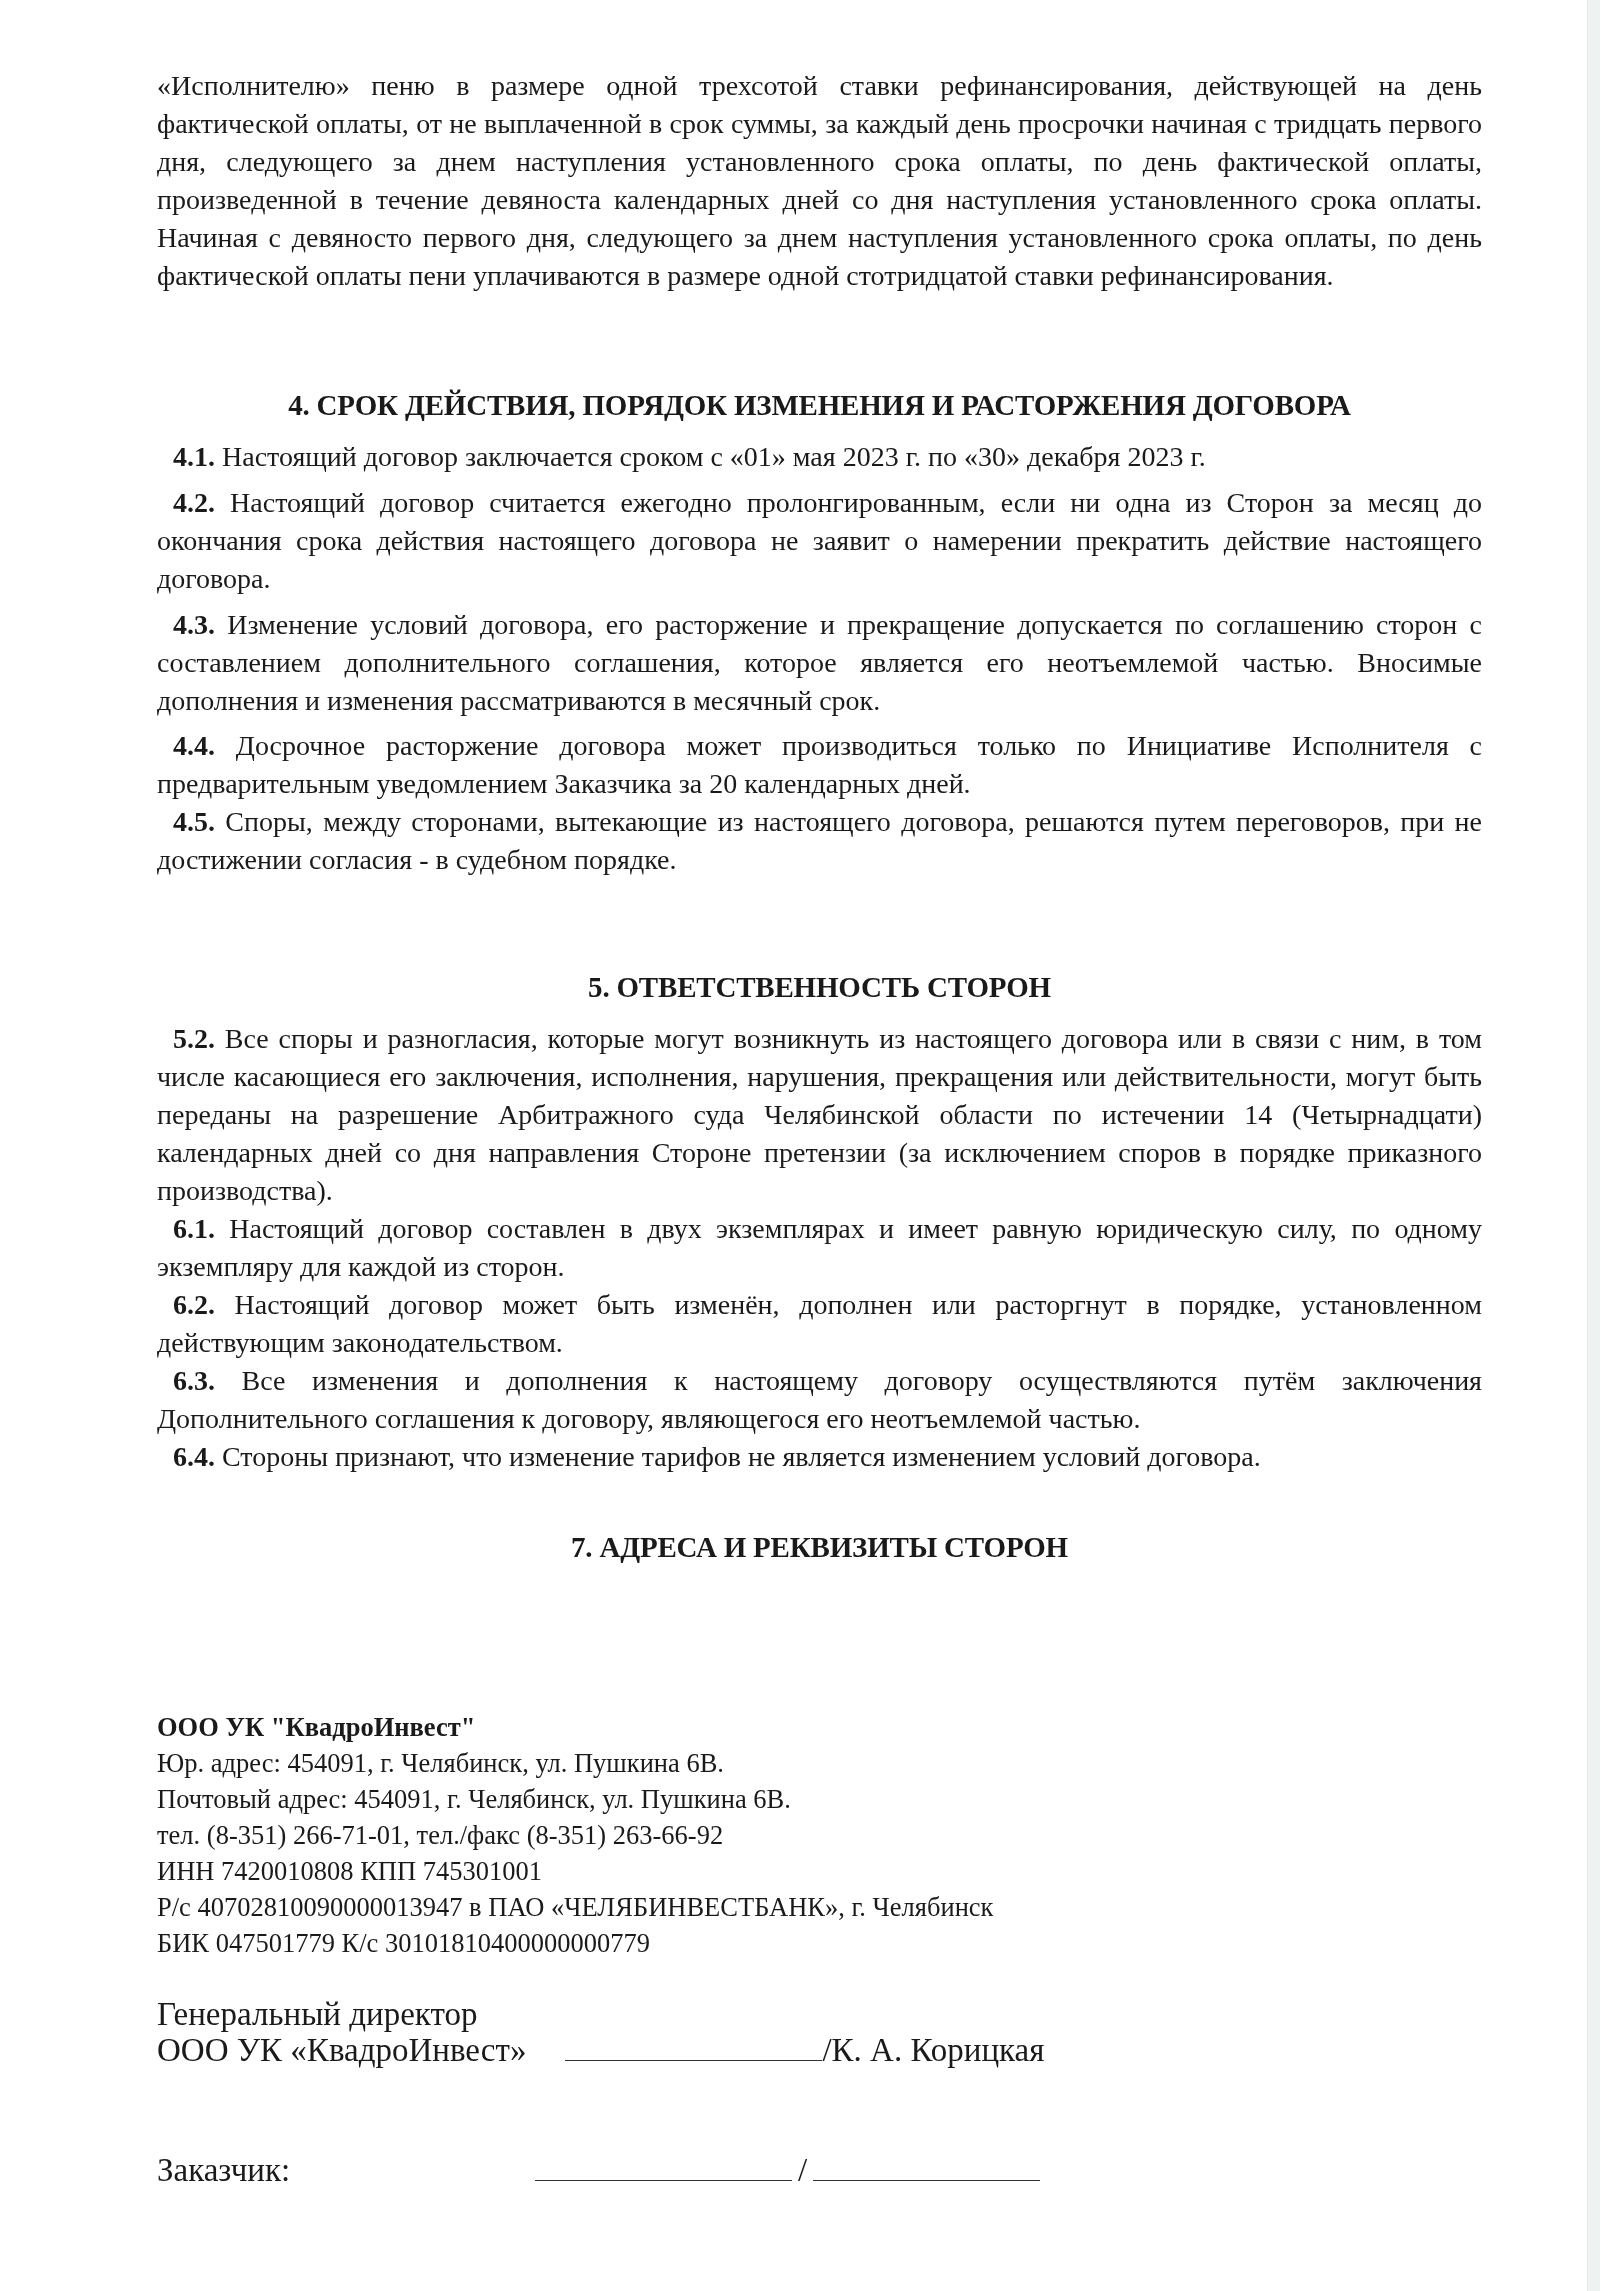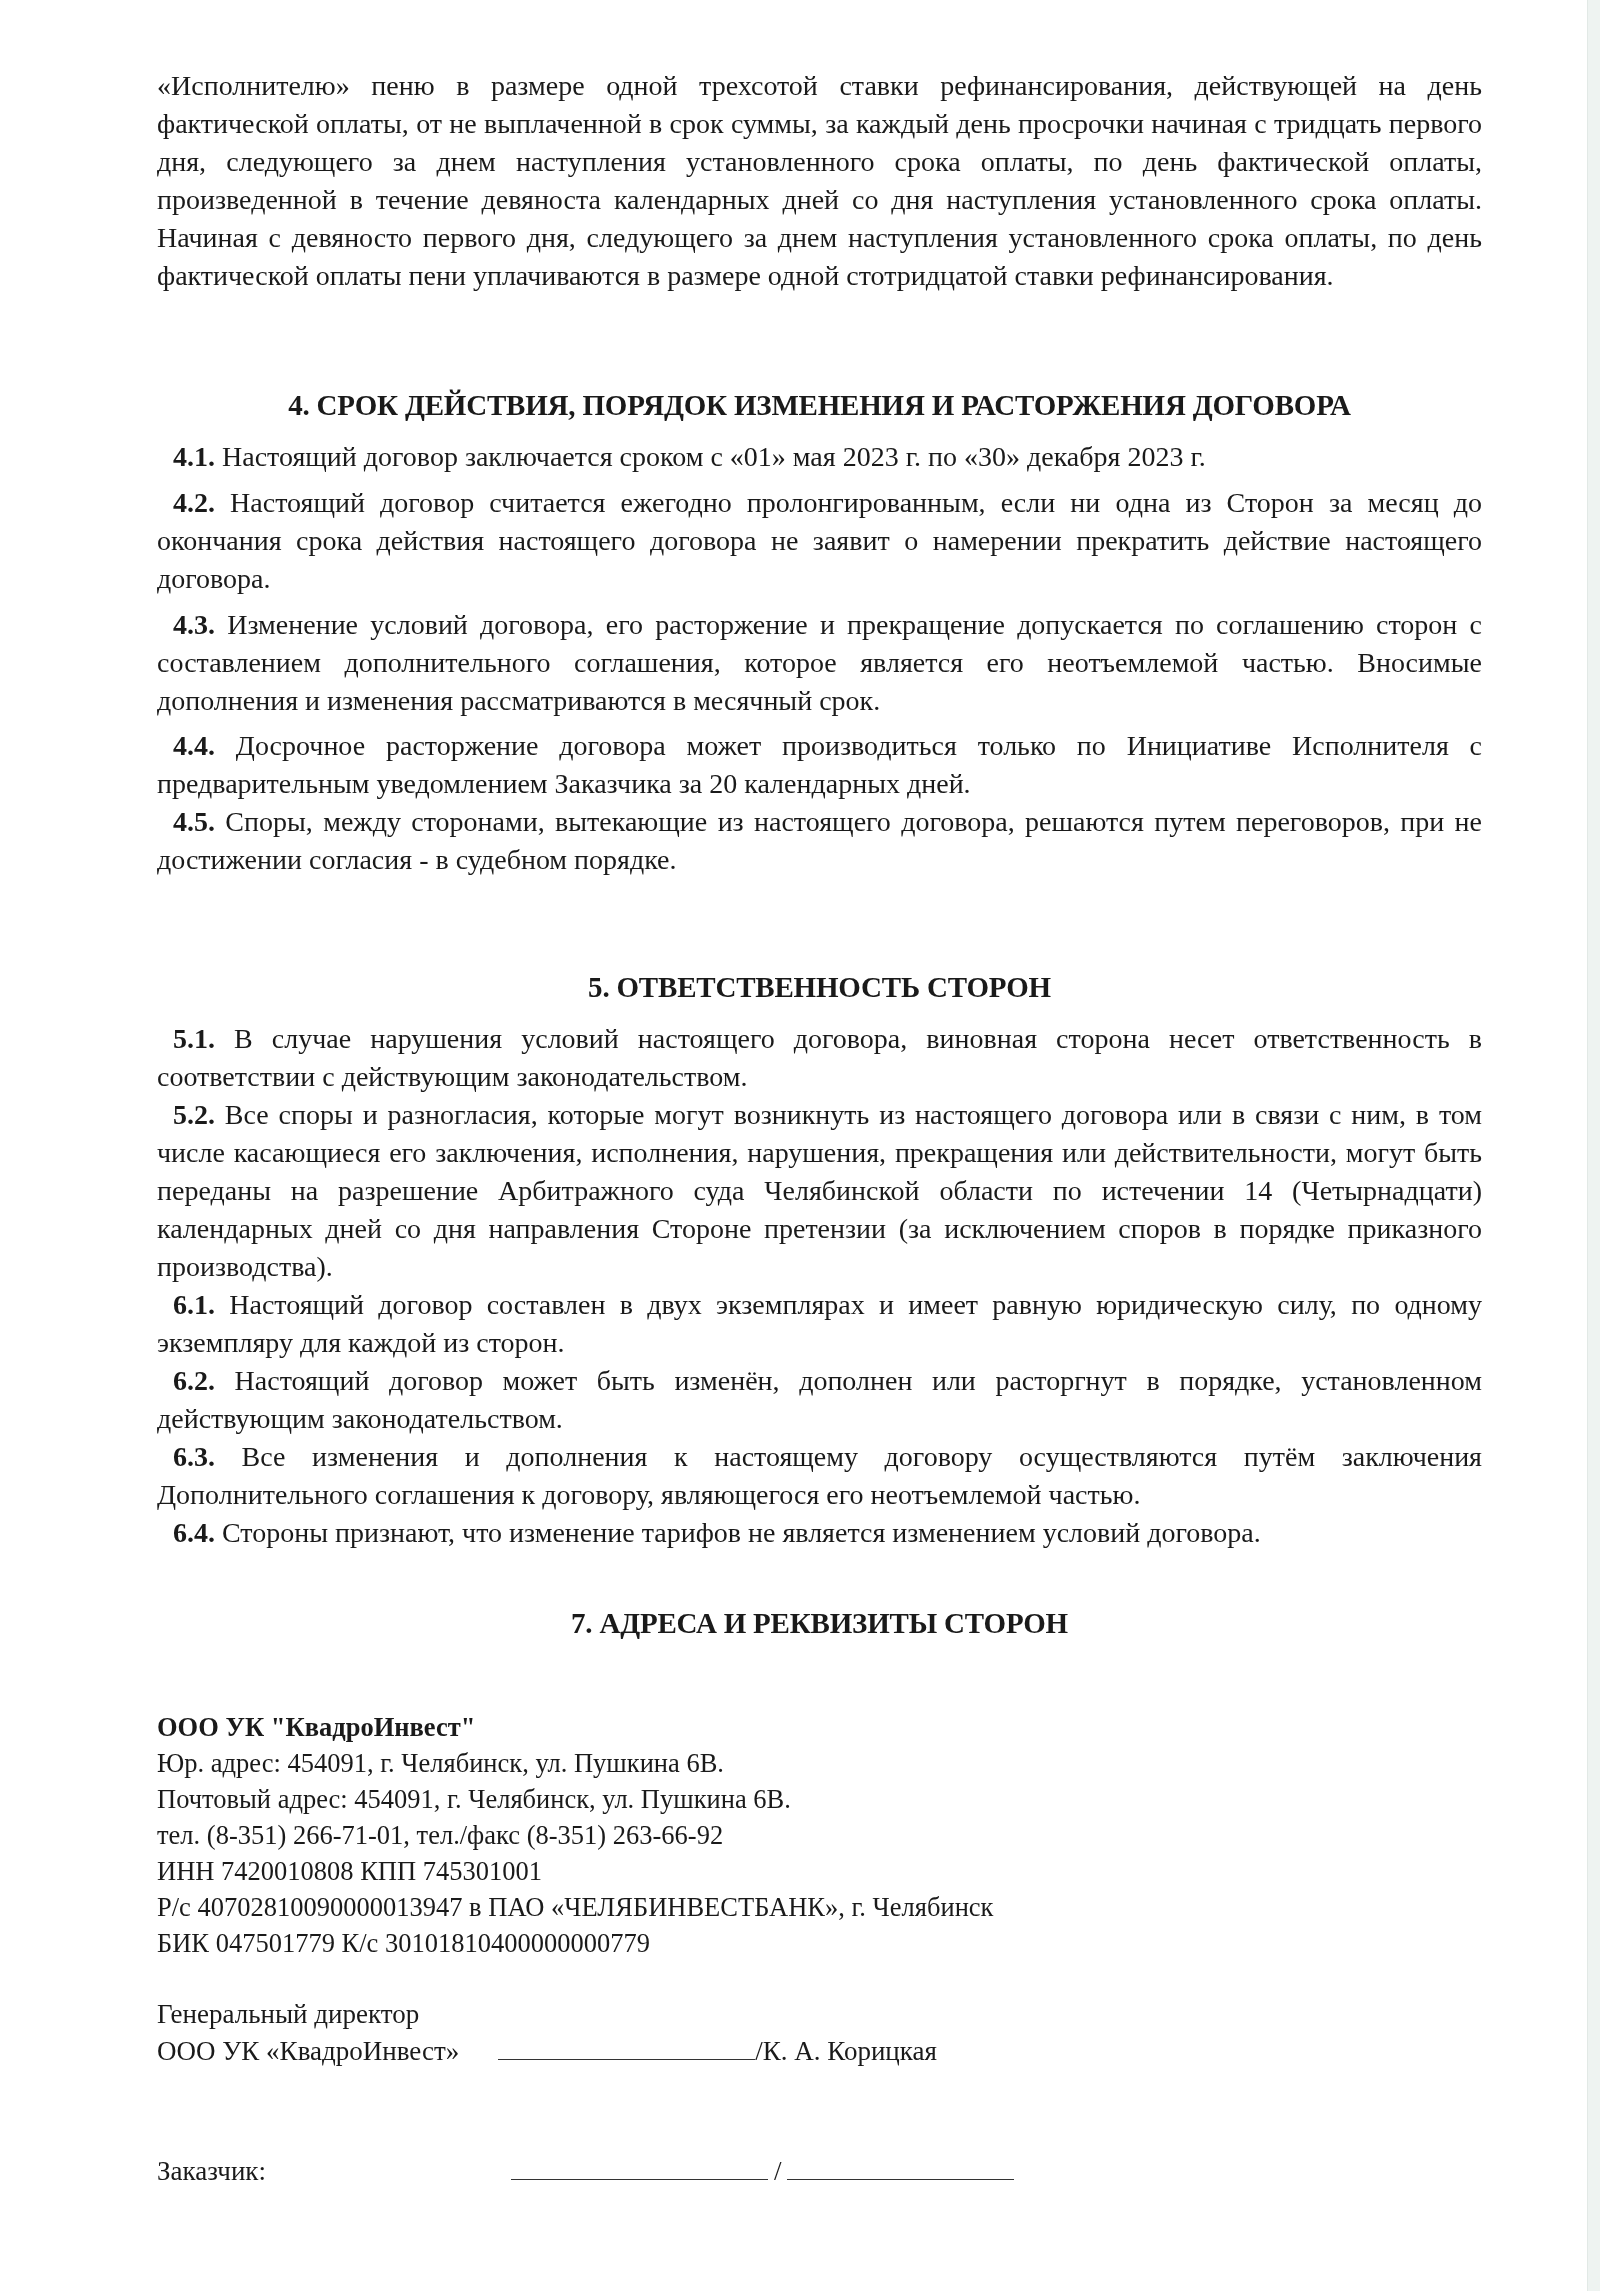--- a/index.html
+++ b/index.html
@@ -18,42 +18,41 @@
   .para { text-align: justify; margin: 0; }
   .para.gap { margin-top: 7.8px; font-family: Liberation Serif, serif; }
   .num { font-weight: bold; margin-left: 16px; }
   .h {
     font-weight: bold; text-align: center; font-size: 29px; line-height: 37px; margin: 14px;
     letter-spacing: -0.2px;
   }
   .req { position: absolute; left: 157px; font-size: 26.5px; line-height: 36px; }
   .req div { white-space: nowrap; }
   .req .company { font-weight: bold; }
-  .sign { position: absolute; left: 157px; font-size: 27px; line-height: 36px; white-space: nowrap; }
+  .sign { position: absolute; left: 157px; font-size: 33px; line-height: 36px; white-space: nowrap; }
   .line { display: inline-block; border-bottom: 1.5px solid #333; height: 27.4px; vertical-align: baseline; }
 </style>
 </head>
 <body>
 
 <div class="edge-strip"></div>
 
 <div class="page">
   <p class="para">«Исполнителю» пеню в размере одной трехсотой ставки рефинансирования, действующей на день фактической оплаты, от не выплаченной в срок суммы, за каждый день просрочки начиная с тридцать первого дня, следующего за днем наступления установленного срока оплаты, по день фактической оплаты, произведенной в течение девяноста календарных дней со дня наступления установленного срока оплаты. Начиная с девяносто первого дня, следующего за днем наступления установленного срока оплаты, по день фактической оплаты пени уплачиваются в размере одной стотридцатой ставки рефинансирования.</p>
 
   <div style="height:78px"></div>
   <h2 class="h">4. СРОК ДЕЙСТВИЯ, ПОРЯДОК ИЗМЕНЕНИЯ И РАСТОРЖЕНИЯ ДОГОВОРА</h2>
   <p class="para"><span class="num">4.1.</span><span> Настоящий договор заключается сроком с «01» мая  2023 г. по «30» декабря 2023 г.</span></p>
   <p class="para gap"><span class="num">4.2.</span><span> Настоящий договор считается ежегодно пролонгированным, если ни одна из Сторон за месяц до окончания срока действия настоящего договора не заявит о намерении прекратить действие настоящего договора.</span></p>
   <p class="para gap"><span class="num">4.3.</span><span> Изменение условий договора, его расторжение и прекращение допускается по соглашению сторон с составлением дополнительного соглашения, которое является его неотъемлемой частью. Вносимые дополнения и изменения рассматриваются в месячный срок.</span></p>
   <p class="para gap"><span class="num">4.4.</span><span> Досрочное расторжение договора может производиться только по Инициативе Исполнителя с предварительным уведомлением Заказчика за 20 календарных дней.</span></p>
   <p class="para"><span class="num">4.5.</span><span> Споры, между сторонами, вытекающие из настоящего договора, решаются путем переговоров, при не достижении согласия -  в судебном порядке.</span></p>
 
   <div style="height:76px"></div>
   <h2 class="h">5. ОТВЕТСТВЕННОСТЬ СТОРОН</h2>
-  <p class="para"><span class="num">5.1.</span><span> В случае нарушения условий настоящего договора, виновная сторона несет ответственность в соответствии с действующим законодательством.</span></p>
   <p class="para"><span class="num">5.2.</span><span> Все споры и разногласия, которые могут возникнуть из настоящего договора или в связи с ним, в том числе касающиеся его заключения, исполнения, нарушения, прекращения или действительности, могут быть переданы на разрешение Арбитражного суда Челябинской области по истечении 14 (Четырнадцати) календарных дней со дня направления Стороне претензии (за исключением споров в порядке приказного производства).</span></p>
 
   <p class="para"><span class="num">6.1.</span><span> Настоящий договор составлен в двух экземплярах и имеет равную юридическую силу, по одному экземпляру для каждой из сторон.</span></p>
   <p class="para"><span class="num">6.2.</span><span>  Настоящий договор может быть изменён, дополнен или расторгнут в порядке, установленном действующим законодательством.</span></p>
   <p class="para"><span class="num">6.3.</span><span> Все изменения и дополнения к настоящему договору осуществляются путём заключения Дополнительного соглашения к договору, являющегося его неотъемлемой частью.</span></p>
   <p class="para"><span class="num">6.4.</span><span> Стороны признают, что изменение тарифов не является изменением условий договора.</span></p>
 
   <div style="height:39px"></div>
   <h2 class="h">7. АДРЕСА И РЕКВИЗИТЫ СТОРОН</h2>
 </div>

